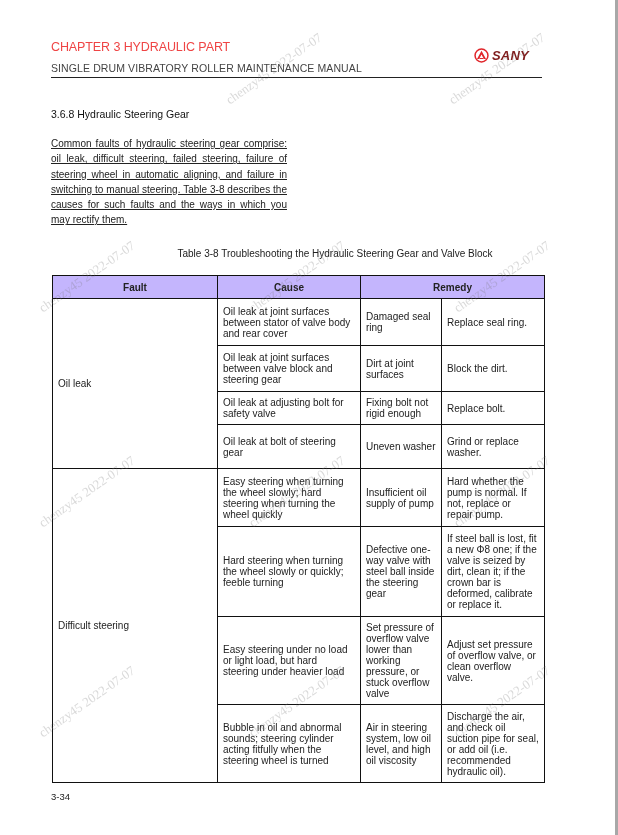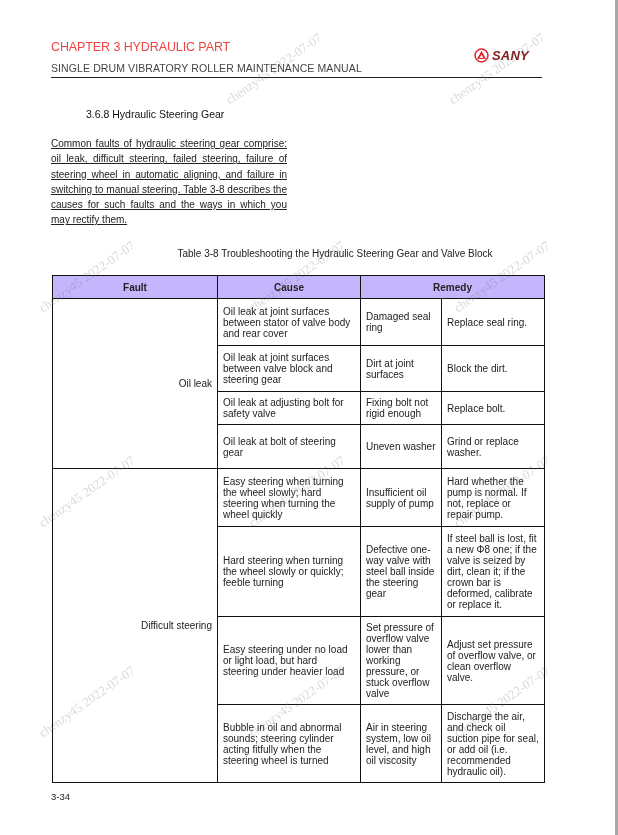--- a/index.html
+++ b/index.html
@@ -7,27 +7,27 @@
     width: 618px; height: 835px; background: #ffffff; position: relative; overflow: hidden;
     font-family: "Liberation Sans", sans-serif; color: #111;
   }
   .page-edge { position: absolute; left: 615px; top: 0; width: 3px; height: 835px; background: #a8a8a8; }
   .chapter-title { position: absolute; left: 51px; top: 40px; font-size: 12.5px; font-weight: normal; color: #ef4444; letter-spacing: -0.1px; }
   .manual-title { position: absolute; left: 51px; top: 62px; font-size: 10.5px; color: #444; letter-spacing: 0.1px; }
   .header-rule { position: absolute; left: 51px; top: 77px; width: 491px; height: 1px; background: #222; }
   .logo { position: absolute; left: 474px; top: 48px; display: flex; align-items: center; gap: 3px; }
   .logo svg { width: 15px; height: 15px; }
   .logo-text { font-size: 13px; font-weight: bold; color: #7f1d1d; letter-spacing: 0.2px; font-style: italic; }
-  .section-title { position: absolute; left: 51px; top: 108px; font-size: 10.5px; color: #111; margin-left: 35px; }
+  .section-title { position: absolute; left: 51px; top: 108px; font-size: 10.5px; color: #111; }
   .intro { position: absolute; left: 51px; top: 136px; width: 236px; font-size: 10px; line-height: 15.3px; text-align: justify; color: #222; text-decoration: underline; }
   .table-caption { position: absolute; left: 8px; width: 618px; top: 248px; text-align: center; font-size: 10px; color: #222; padding-left: 36px; box-sizing: border-box; }
   table.trouble { position: absolute; left: 52px; top: 275px; border-collapse: collapse; width: 492px; table-layout: fixed; font-size: 10px; color: #222; }
   table.trouble td, table.trouble th { border: 1px solid #111; vertical-align: middle; line-height: 11px; padding: 0 5px; }
   table.trouble th { background: #c4b5fd; font-weight: bold; height: 22px; text-align: center; font-size: 10px; }
-  td.fault { text-align: right; }
+  td.fault { text-align: left; }
   .page-number { position: absolute; left: 51px; top: 791px; font-size: 9.5px; color: #222; }
   .site { position: absolute; left: 404px; top: 852px; font-family: "DejaVu Sans Mono", monospace; font-size: 13.5px; color: #1f2b4a; letter-spacing: -0.3px; }
   .wm { position: absolute; font-family: "Liberation Serif", serif; font-size: 13px; color: rgba(120,120,120,0.28); transform: rotate(-35deg); transform-origin: left bottom; white-space: nowrap; pointer-events: none; }
 </style>
 </head>
 <body>
 
 <div class="page-edge"></div>
 
 <div class="chapter-title">CHAPTER 3 HYDRAULIC PART</div>

